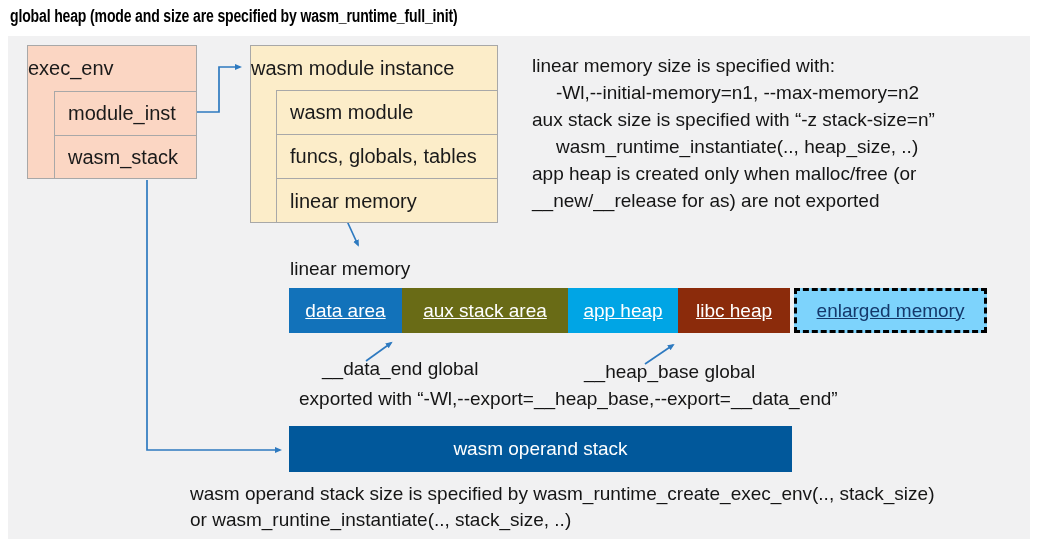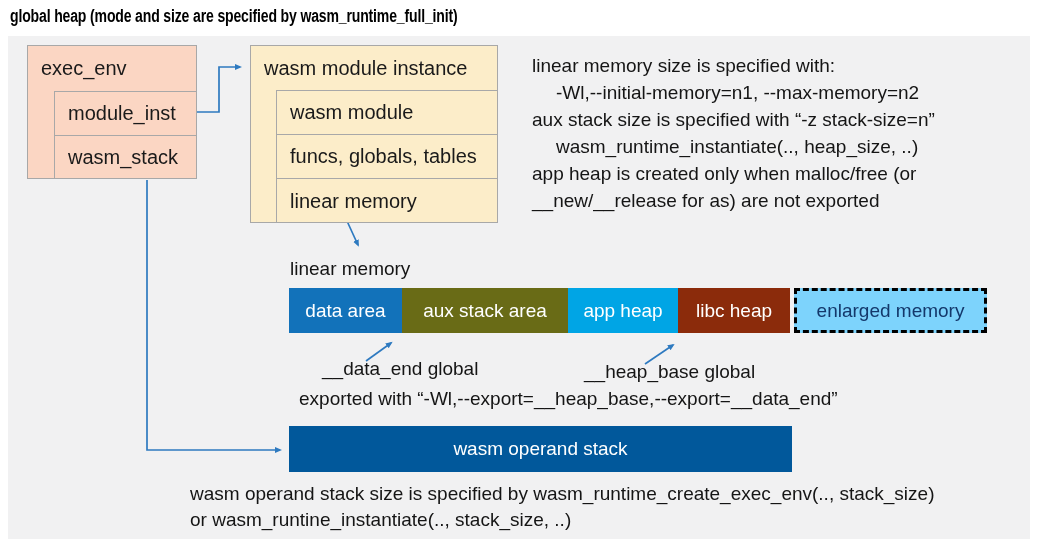--- a/index.html
+++ b/index.html
@@ -11,40 +11,40 @@
     position:absolute;left:10px;top:6px;font-size:18px;font-weight:600;color:#000;
     white-space:nowrap;transform:scaleX(0.78);transform-origin:left center;letter-spacing:-0.2px;
   }
   .panel{position:absolute;left:8px;top:36px;width:1038px;height:503px;background:#f1f1f2;}
   .connectors{position:absolute;left:0;top:0;width:1054px;height:547px;pointer-events:none;}
 
   
   .box{position:absolute;border:1px solid #a8a8a8;box-sizing:border-box;font-size:20px;color:#1a1a1a;}
   .box-exec{left:27px;top:45px;width:170px;height:134px;background:#fbd6c3;}
   .box-mi{left:250px;top:45px;width:248px;height:178px;background:#fcedc9;}
-  .box-header{display:flex;align-items:center;padding-left:13px;box-sizing:border-box;}
+  .box-header{display:flex;align-items:center;box-sizing:border-box;}
   .box-exec .box-header{height:45px;}
   .box-mi .box-header{height:44px;}
   .box-row{
     border-top:1px solid #a8a8a8;border-left:1px solid #a8a8a8;box-sizing:border-box;
     display:flex;align-items:center;padding-left:13px;
   }
   .box-exec .box-row{margin-left:26px;height:44px;}
   .box-exec .box-row:last-child{height:43px;}
   .box-mi .box-row{margin-left:25px;height:44px;}
   .box-mi .box-row:last-child{height:45px;}
 
   
   .notes-right{position:absolute;left:532px;top:52px;font-size:19px;line-height:27px;color:#151515;}
   .notes-right .indent{padding-left:24px;}
 
   
   .lm-label{position:absolute;left:290px;top:258px;font-size:19px;color:#151515;}
   .lm-bar{position:absolute;left:289px;top:288px;height:45px;display:flex;align-items:stretch;}
-  .seg{display:flex;align-items:center;justify-content:center;color:#fff;font-size:19px;box-sizing:border-box;white-space:nowrap;}
+  .seg{display:flex;align-items:center;justify-content:center;color:#fff;font-size:19px;box-sizing:border-box;white-space:nowrap;text-decoration:underline;}
   .seg-data{width:113px;background:#1272ba;}
   .seg-aux{width:166px;background:#696b16;}
   .seg-app{width:110px;background:#00a5e5;}
   .seg-libc{width:112px;background:#8b2b0b;}
   .seg-enlarged{width:193px;margin-left:4px;background:#7dd3fc;color:#14386b;border:3px dashed #000;}
 
   
   .ann{position:absolute;font-size:19px;color:#151515;white-space:nowrap;}
   .ann-data-end{left:322px;top:358px;}
   .ann-heap-base{left:584px;top:361px;}

